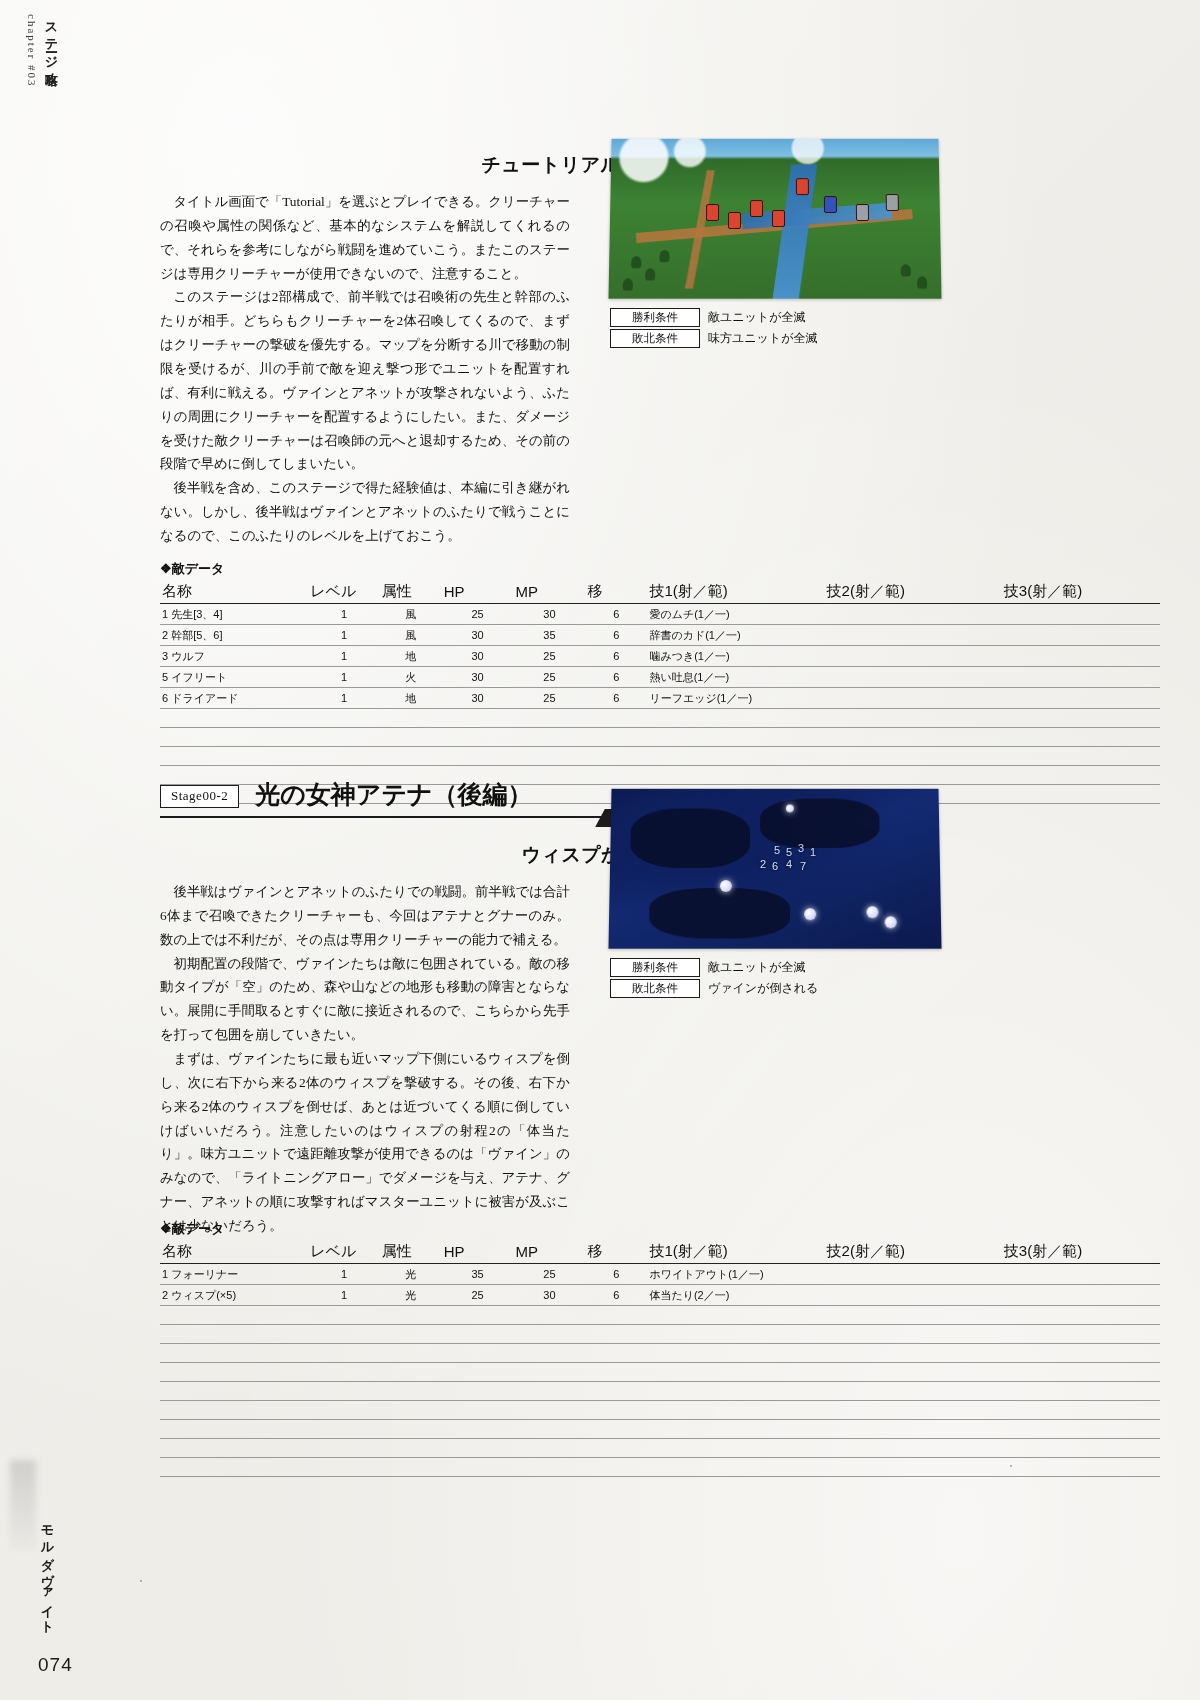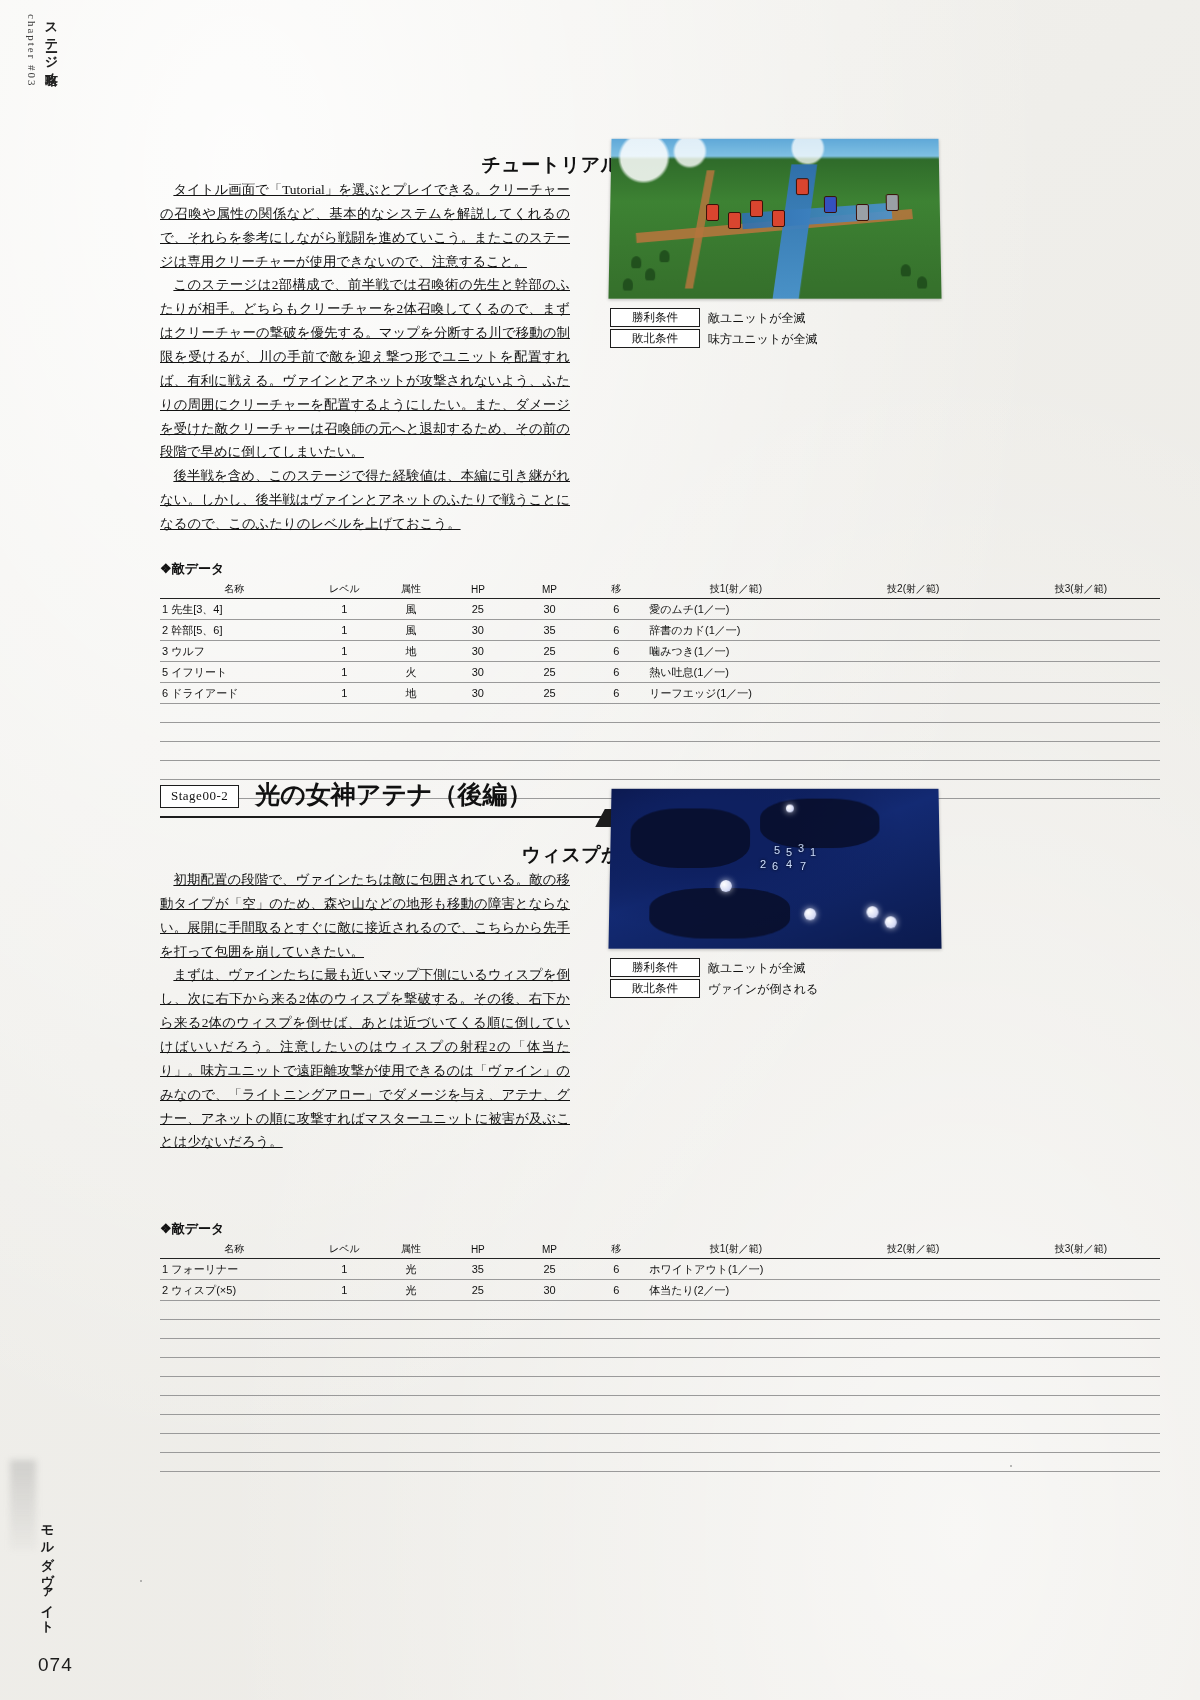--- a/index.html
+++ b/index.html
@@ -135,25 +135,25 @@
   }
   .sub-head {
     margin-top: 22px;
     font-size: 19px;
     font-weight: bold;
     letter-spacing: 0.5px;
     text-align: center;
   }
   .body-col {
     width: 410px;
+    margin-top: 12px;
     font-size: 13.4px;
     line-height: 1.78;
     text-align: justify;
     color: #121212;
-    text-decoration: underline;
   }
   .body-col p { margin: 0 0 0 0; text-indent: 1em; }
 
   
   .shot-wrap {
     position: absolute;
     left: 450px;
     top: 8px;
     width: 340px;
   }
@@ -255,21 +255,21 @@
     color: #cfe0ff;
     font-size: 11px;
     font-family: "Liberation Sans", sans-serif;
     text-shadow: 0 0 3px #000;
   }
   .cond-table {
     margin-top: 10px;
   }
   .cond-line {
     display: flex;
-    align-items: flex-end;
+    align-items: center;
     margin-bottom: 2px;
   }
   .cond-line .k {
     border: 1px solid #1c1c1c;
     font-size: 11.5px;
     padding: 1px 6px;
     width: 76px;
     text-align: center;
     background: #fff;
     font-family: "Liberation Sans", sans-serif;
@@ -293,23 +293,23 @@
     font-family: "Liberation Sans", sans-serif;
   }
   table.enemy {
     width: 1000px;
     border-collapse: collapse;
     font-size: 11px;
     font-family: "Liberation Sans", sans-serif;
   }
   table.enemy th {
     font-weight: normal;
-    text-align: center;
+    text-align: left;
     padding: 1px 2px 2px 2px;
-    font-size: 10px;
+    font-size: 15px;
     border-bottom: 1px solid #222;
   }
   table.enemy td {
     padding: 2.5px 2px;
     border-bottom: 1px solid #9a9a9a;
     font-size: 11px;
     height: 13px;
   }
   table.enemy tr.blank td { color: transparent; }
   .c-name  { width: 150px; }
@@ -527,20 +527,21 @@
 
     <div class="stage-head">
       <span class="stage-tag">Stage00-2</span>
       <span class="stage-title">光の女神アテナ（後編）</span>
       <div class="stage-rule"></div>
     </div>
 
     <div class="sub-head">ウィスプからの集中攻撃を防ぐ</div>
 
     <div class="body-col">
+      <p>後半戦はヴァインとアネットのふたりでの戦闘。前半戦では合計6体まで召喚できたクリーチャーも、今回はアテナとグナーのみ。数の上では不利だが、その点は専用クリーチャーの能力で補える。</p>
       <p>初期配置の段階で、ヴァインたちは敵に包囲されている。敵の移動タイプが「空」のため、森や山などの地形も移動の障害とならない。展開に手間取るとすぐに敵に接近されるので、こちらから先手を打って包囲を崩していきたい。</p>
       <p>まずは、ヴァインたちに最も近いマップ下側にいるウィスプを倒し、次に右下から来る2体のウィスプを撃破する。その後、右下から来る2体のウィスプを倒せば、あとは近づいてくる順に倒していけばいいだろう。注意したいのはウィスプの射程2の「体当たり」。味方ユニットで遠距離攻撃が使用できるのは「ヴァイン」のみなので、「ライトニングアロー」でダメージを与え、アテナ、グナー、アネットの順に攻撃すればマスターユニットに被害が及ぶことは少ないだろう。</p>
     </div>
 
     <div class="shot-wrap">
       <div class="shot map2">
         <div class="dark" style="left:20px;top:20px;width:120px;height:60px"></div>
         <div class="dark" style="left:150px;top:10px;width:120px;height:50px"></div>
         <div class="dark" style="left:40px;top:100px;width:140px;height:50px"></div>
         <div class="wisp" style="left:110px;top:92px"></div>

